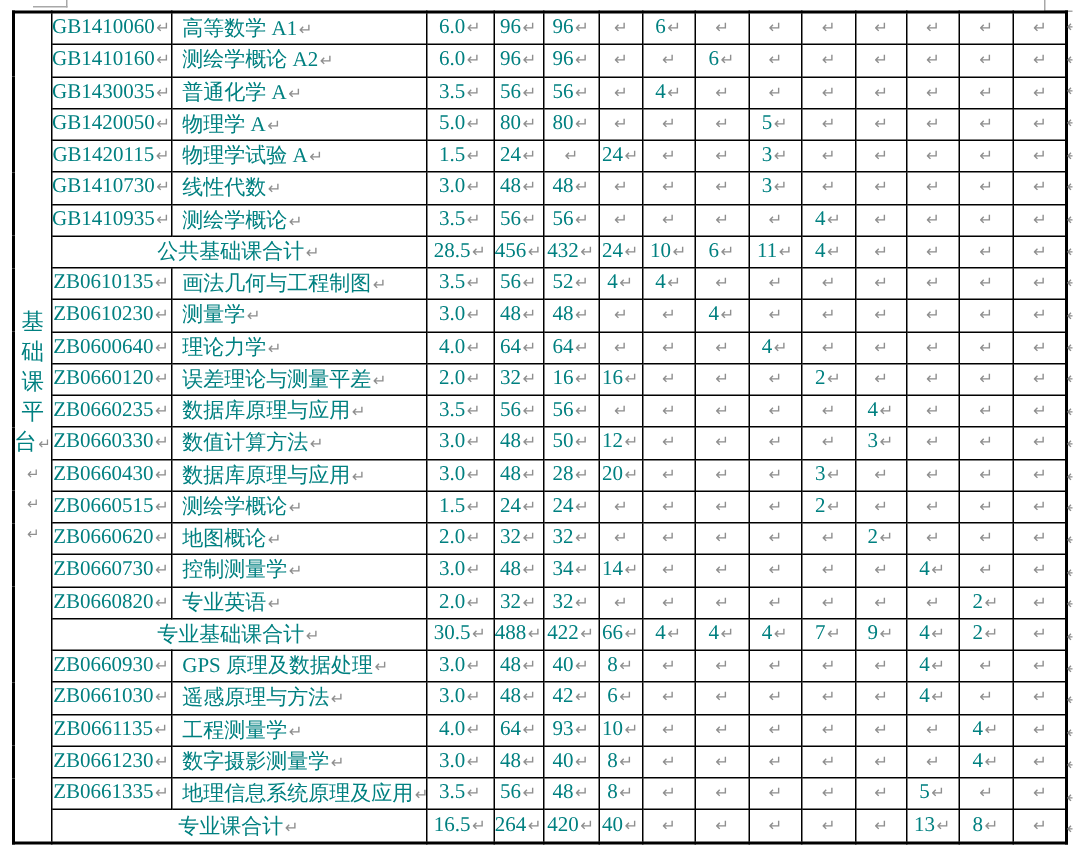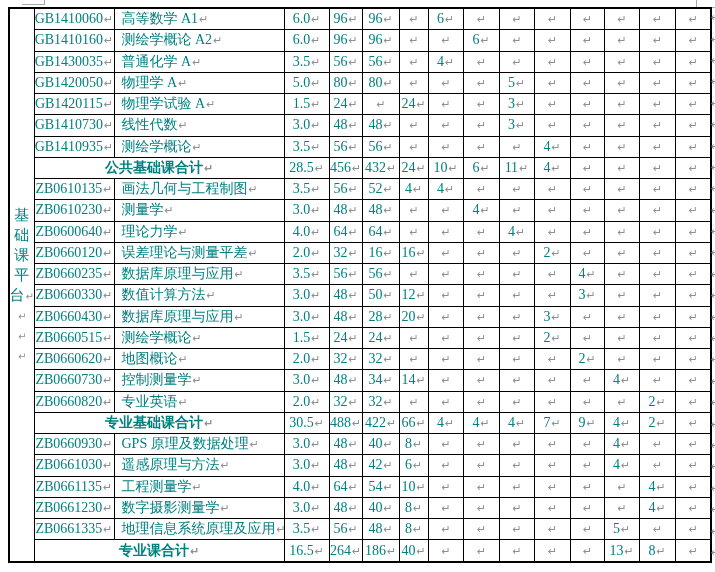--- a/index.html
+++ b/index.html
@@ -18,21 +18,21 @@
     border:1px solid #000000;
     padding:0;margin:0;
     color:#008080;
     font-size:14px;
     text-align:center;
     vertical-align:middle;
     white-space:nowrap;
     overflow:hidden;
   }
   td.name-cell{text-align:left;padding-left:7px;}
-  td.total-label-cell{font-weight:bold;}
+  td.total-label-cell{}
   .pilcrow{
     color:#8f8f8f;
     font-family:"DejaVu Sans","Liberation Sans",sans-serif;
     font-size:11px;
     margin-left:1px;
   }
   td.vlabel-cell{vertical-align:middle;}
   .vwrap{display:flex;flex-direction:column;align-items:center;justify-content:center;}
   .vchar{height:20px;line-height:20px;font-size:15px;color:#008080;white-space:nowrap;}
   .vchar .pilcrow{font-size:10px;}
@@ -441,21 +441,21 @@
           <td><span class="pilcrow">↵</span></td>
           <td><span class="val">4</span><span class="pilcrow">↵</span></td>
           <td><span class="pilcrow">↵</span></td>
           <td><span class="pilcrow">↵</span></td>
         </tr>
         <tr>
           <td><span class="val">ZB0661135</span><span class="pilcrow">↵</span></td>
           <td class="name-cell"><span class="val">工程测量学</span><span class="pilcrow">↵</span></td>
           <td><span class="val">4.0</span><span class="pilcrow">↵</span></td>
           <td><span class="val">64</span><span class="pilcrow">↵</span></td>
-          <td><span class="val">54</span><span class="pilcrow">↵</span></td>
+          <td><span class="val">93</span><span class="pilcrow">↵</span></td>
           <td><span class="val">10</span><span class="pilcrow">↵</span></td>
           <td><span class="pilcrow">↵</span></td>
           <td><span class="pilcrow">↵</span></td>
           <td><span class="pilcrow">↵</span></td>
           <td><span class="pilcrow">↵</span></td>
           <td><span class="pilcrow">↵</span></td>
           <td><span class="pilcrow">↵</span></td>
           <td><span class="val">4</span><span class="pilcrow">↵</span></td>
           <td><span class="pilcrow">↵</span></td>
         </tr>
@@ -488,21 +488,21 @@
           <td><span class="pilcrow">↵</span></td>
           <td><span class="pilcrow">↵</span></td>
           <td><span class="val">5</span><span class="pilcrow">↵</span></td>
           <td><span class="pilcrow">↵</span></td>
           <td><span class="pilcrow">↵</span></td>
         </tr>
         <tr>
           <td colspan="2" class="total-label-cell"><span class="val">专业课合计</span><span class="pilcrow">↵</span></td>
           <td><span class="val">16.5</span><span class="pilcrow">↵</span></td>
           <td><span class="val">264</span><span class="pilcrow">↵</span></td>
-          <td><span class="val">186</span><span class="pilcrow">↵</span></td>
+          <td><span class="val">420</span><span class="pilcrow">↵</span></td>
           <td><span class="val">40</span><span class="pilcrow">↵</span></td>
           <td><span class="pilcrow">↵</span></td>
           <td><span class="pilcrow">↵</span></td>
           <td><span class="pilcrow">↵</span></td>
           <td><span class="pilcrow">↵</span></td>
           <td><span class="pilcrow">↵</span></td>
           <td><span class="val">13</span><span class="pilcrow">↵</span></td>
           <td><span class="val">8</span><span class="pilcrow">↵</span></td>
           <td><span class="pilcrow">↵</span></td>
         </tr>

